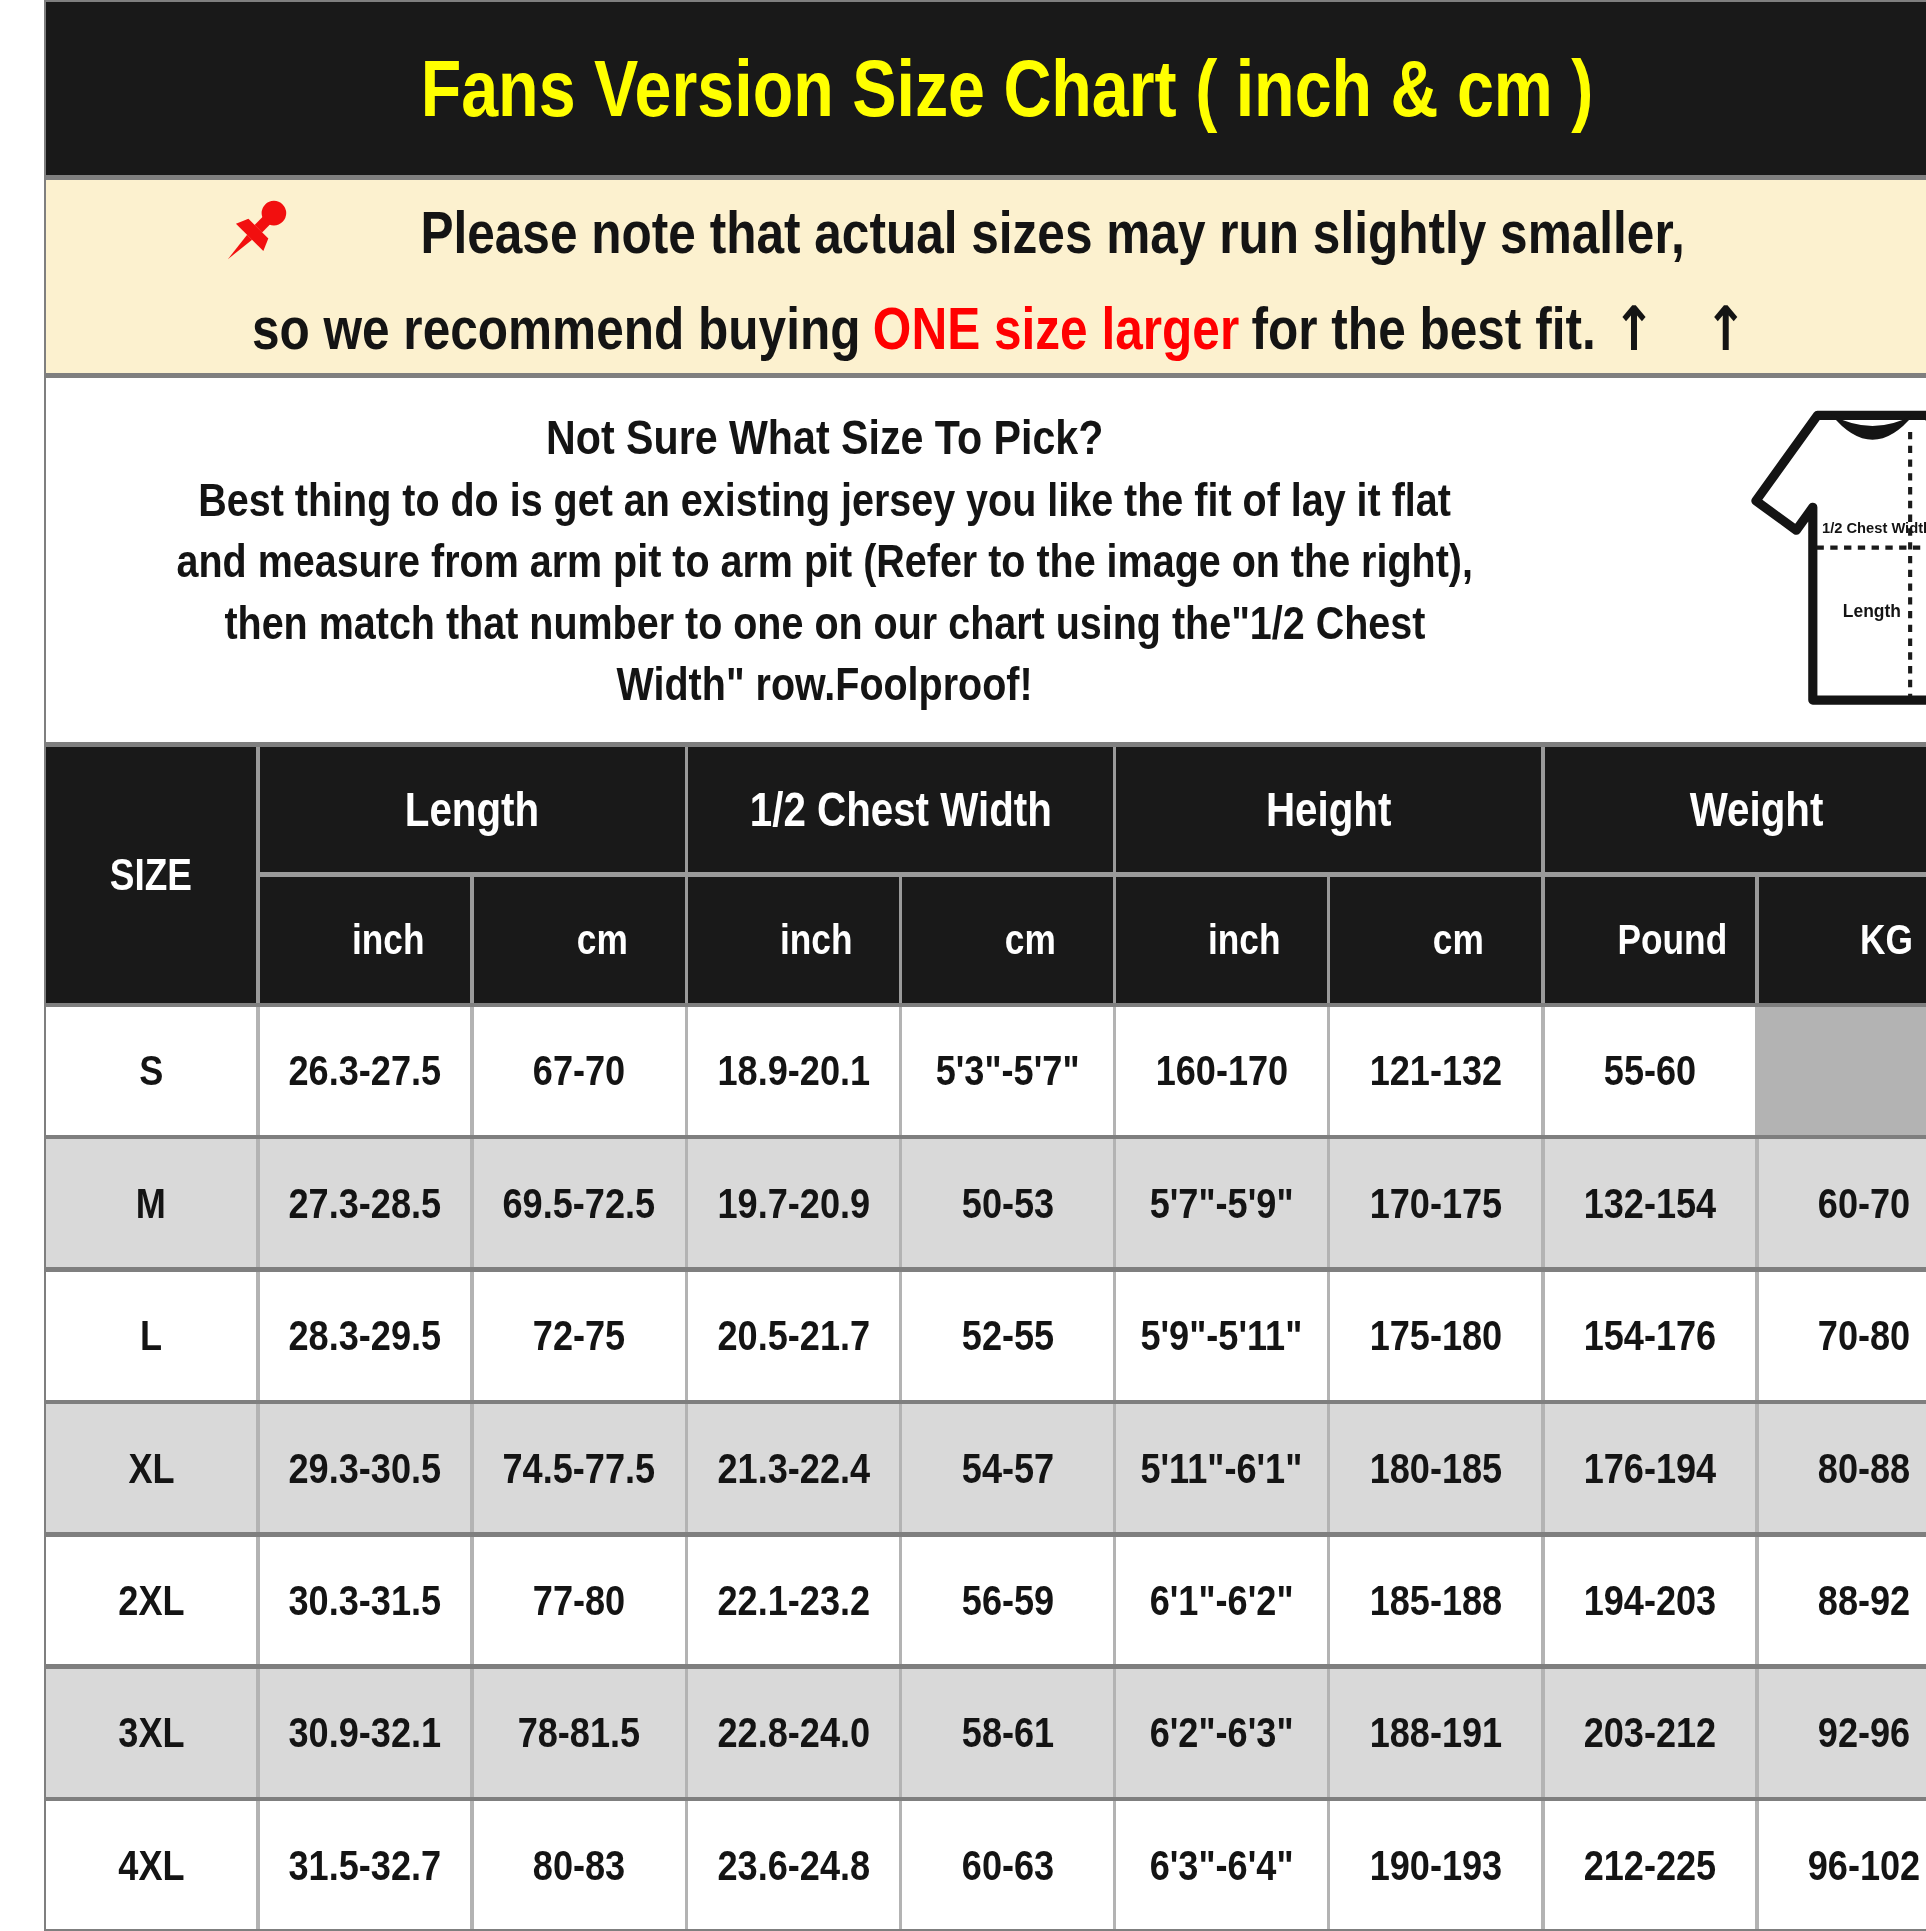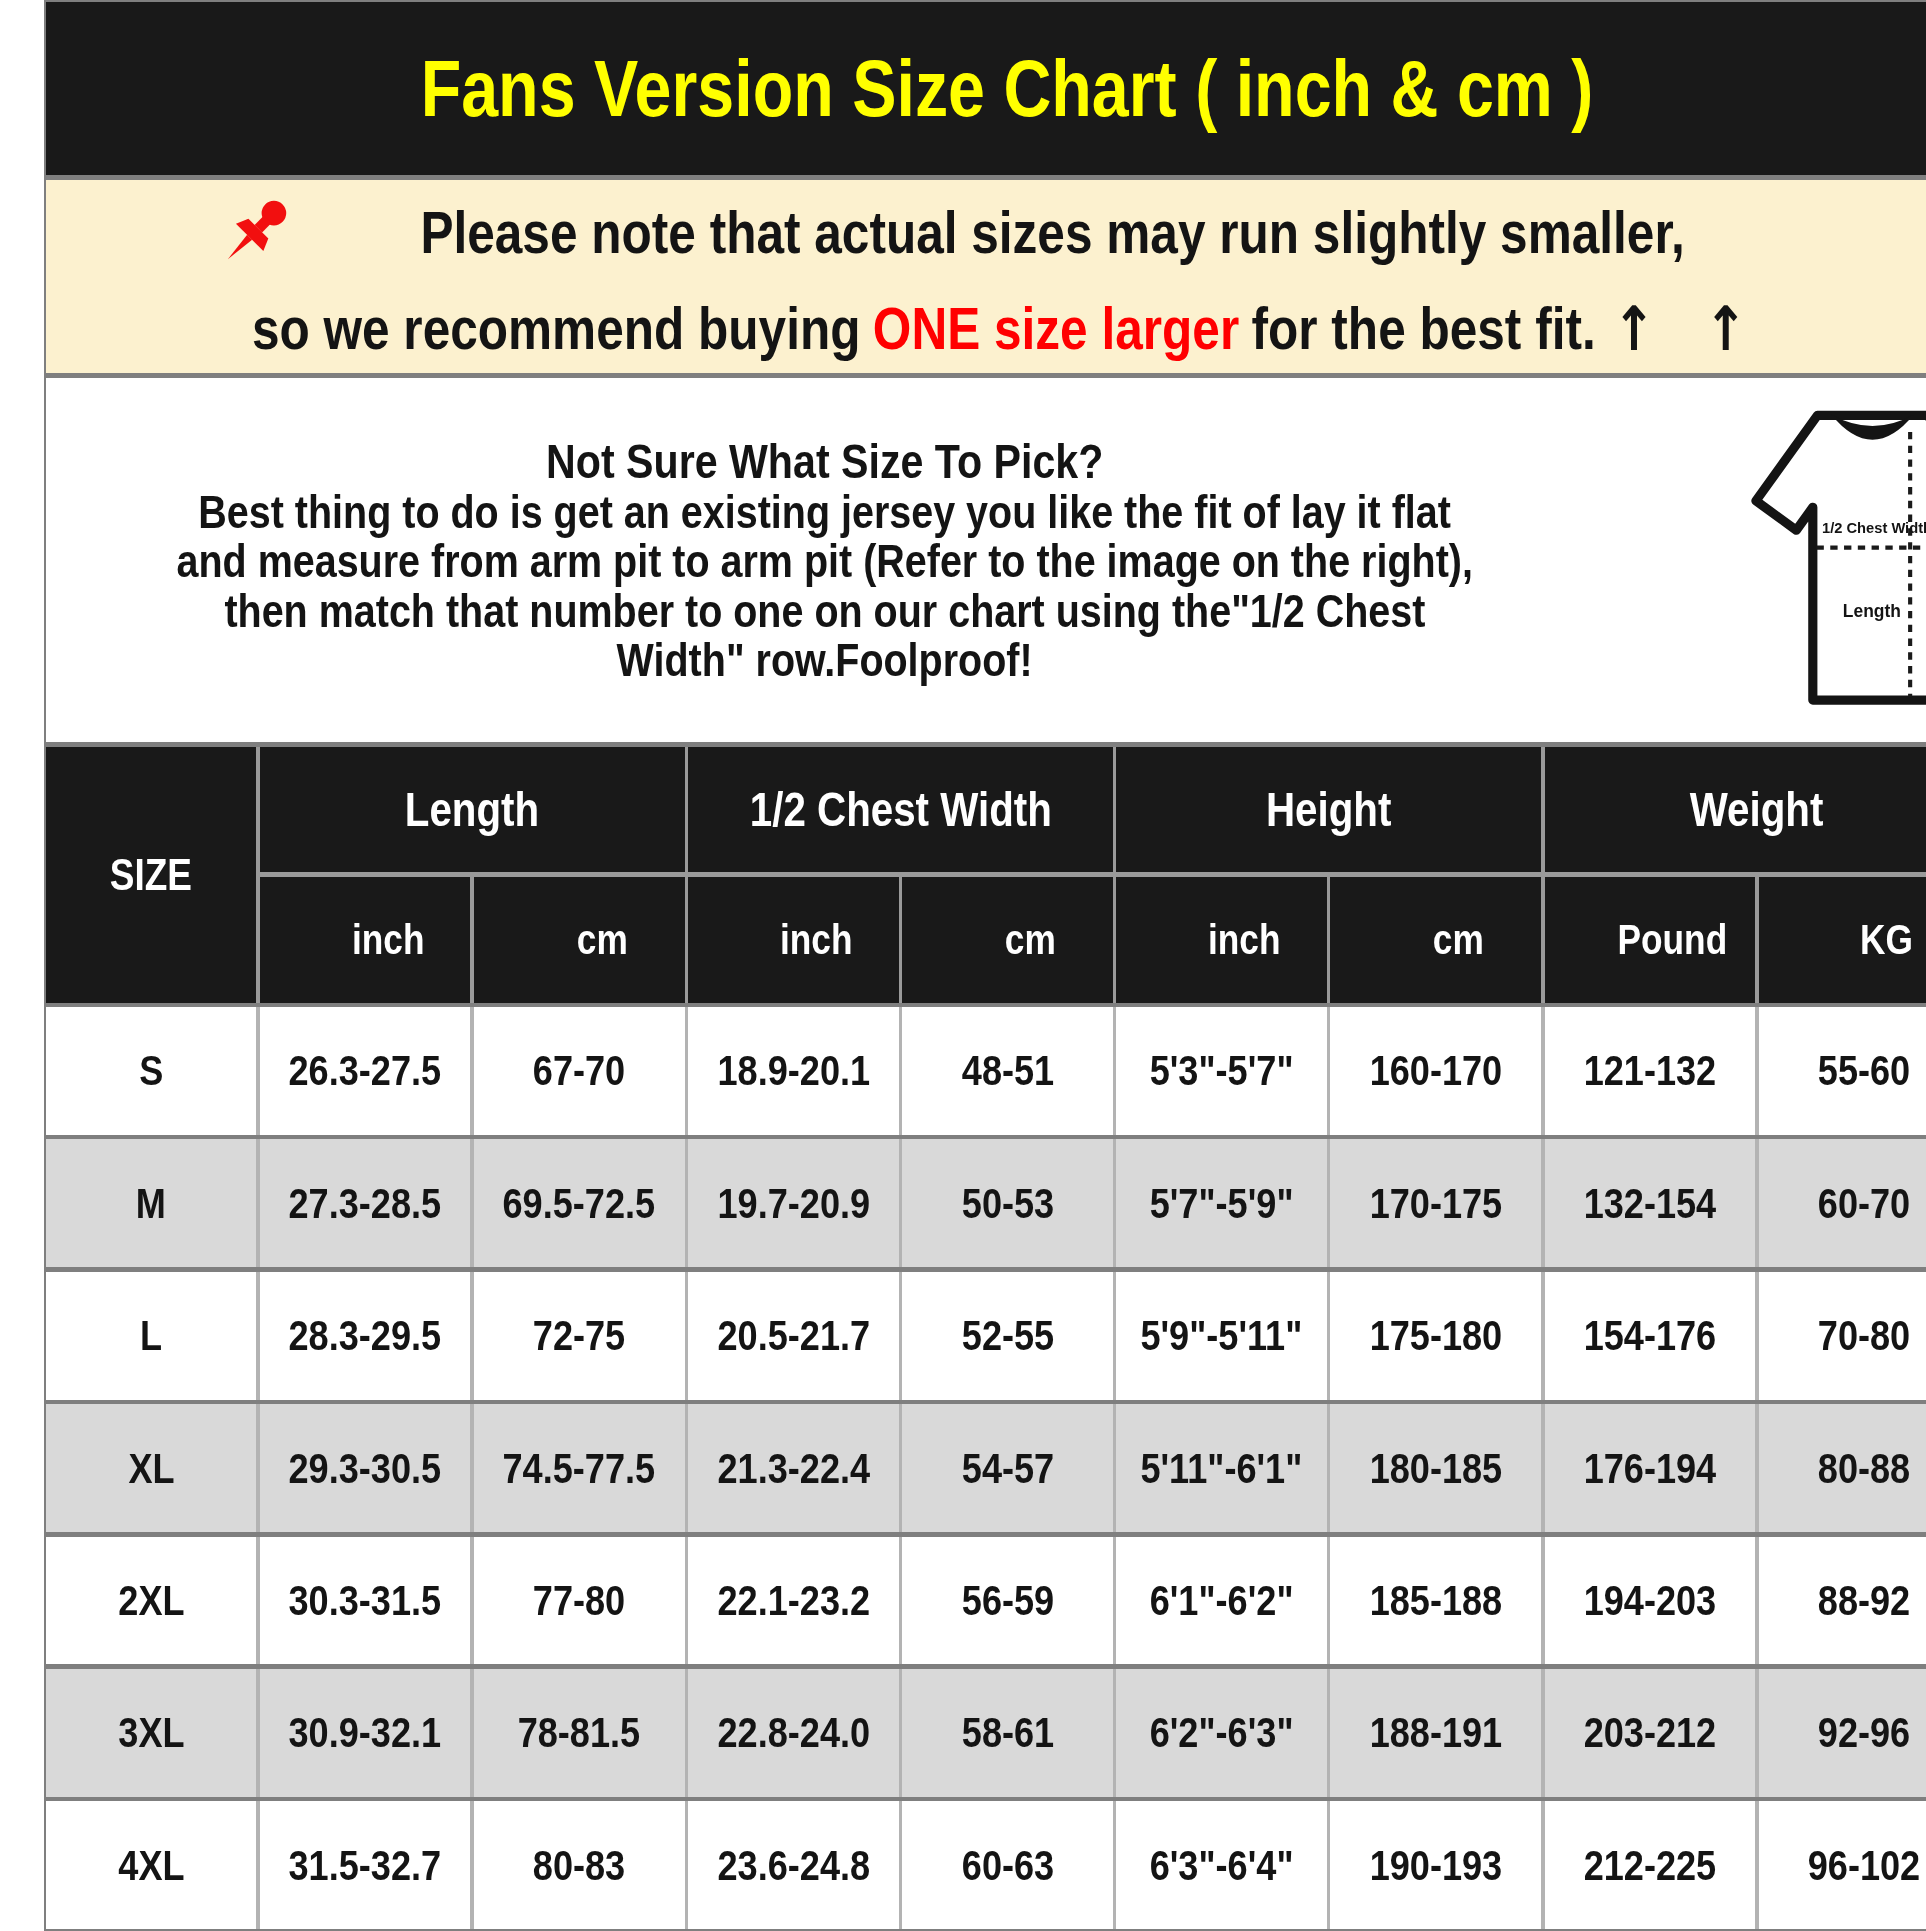--- a/index.html
+++ b/index.html
@@ -37,21 +37,21 @@
   .arrows { font-family: "DejaVu Sans", sans-serif; font-weight: 700; font-size: 61px; letter-spacing: 18.4px; margin-left: 20px; }
 
   
   .guide {
     height: 369px; background: #ffffff; border-top: 5.5px solid #7f7f7f;
     display: flex; flex-direction: row;
   }
   .guide-text {
     flex: 1 1 auto; display: flex; flex-direction: column;
     align-items: center; justify-content: center;
-    padding: 5.5px 0 5.5px 7.3px; font-size: 47px;
+    padding: 5.5px 0 5.5px 7.3px; gap: 12px; font-size: 47px;
   }
   .guide-line { line-height: 1.05; }
   .guide-heading { font-size: 49px; }
   .guide-figure {
     width: 551px; flex: 0 0 auto;
     display: flex; align-items: center; justify-content: center;
   }
   .shirt-svg { width: 303px; height: 331px; }
   .shirt-label { font-family: "Liberation Sans", sans-serif; font-weight: 700; fill: #141414; }
 
@@ -190,23 +190,20 @@
       <div class="dcell">
           <span class="sq">26.3-27.5</span>
         </div>
       <div class="dcell">
           <span class="sq">67-70</span>
         </div>
       <div class="dcell">
           <span class="sq">18.9-20.1</span>
         </div>
       <div class="dcell">
-          <span class="sq">48-51</span>
-        </div>
-      <div class="dcell">
           <span class="sq">5'3"-5'7"</span>
         </div>
       <div class="dcell">
           <span class="sq">160-170</span>
         </div>
       <div class="dcell">
           <span class="sq">121-132</span>
         </div>
       <div class="dcell">
           <span class="sq">55-60</span>

